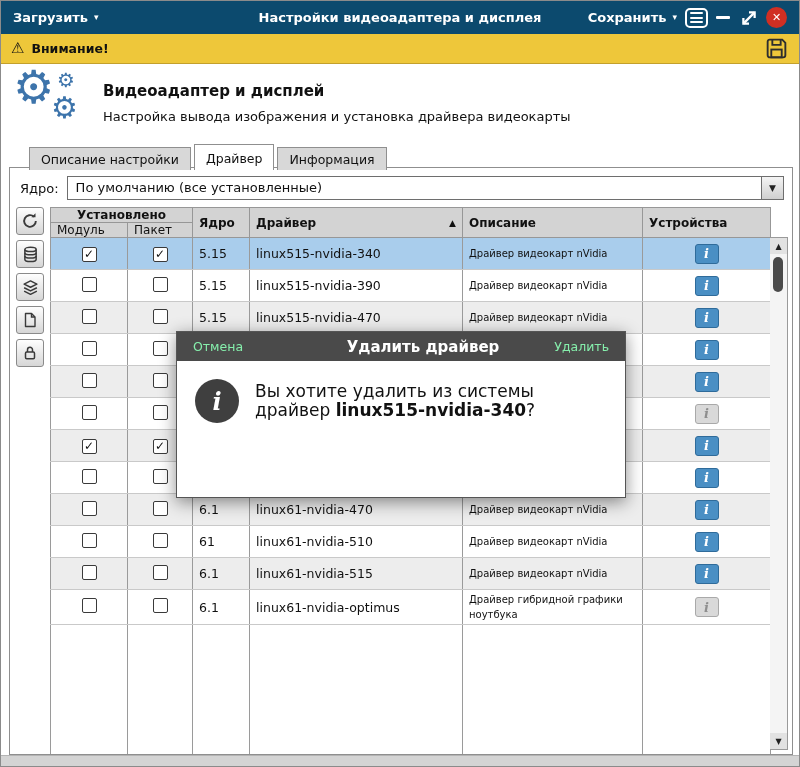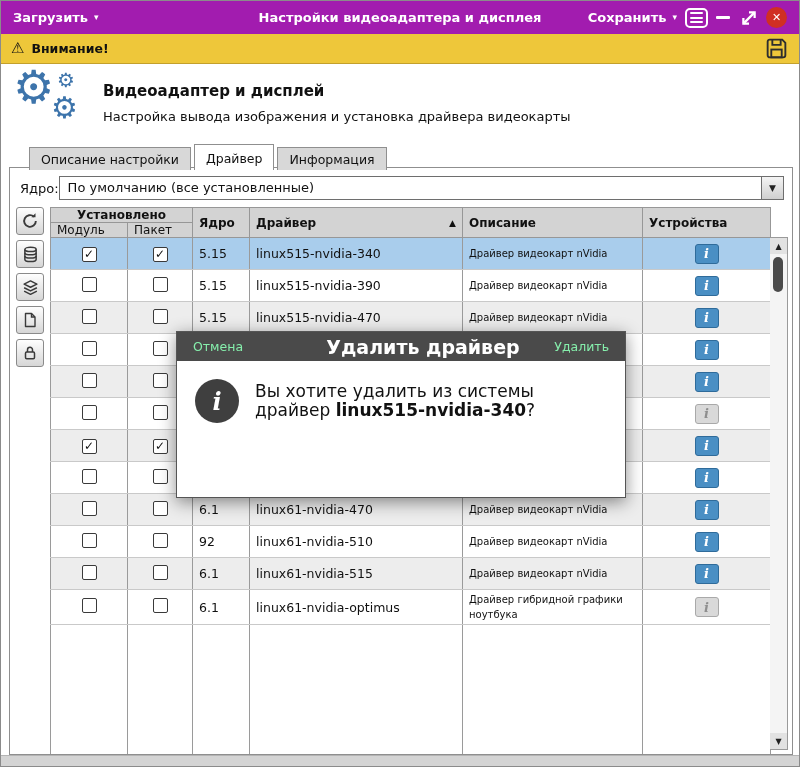--- a/index.html
+++ b/index.html
@@ -1,21 +1,21 @@
 <!DOCTYPE html>
 <html><head>
 <meta charset="utf-8">
 <style>
   * { margin:0; padding:0; box-sizing:border-box; }
   html,body { width:800px; height:767px; }
   body { font-family:"DejaVu Sans","Liberation Sans",sans-serif; background:#ffffff; color:#111; }
   .window { position:relative; width:800px; height:767px; border:1px solid #8b8b8b; background:#fff; overflow:hidden; }
 
   
-  .titlebar { position:absolute; left:0; top:0; width:100%; height:33px; background:#a21caf; display:flex; align-items:center; padding:0 12px; color:#fff; }
+  .titlebar { position:absolute; left:0; top:0; width:100%; height:33px; background:#0c4a6e; display:flex; align-items:center; padding:0 12px; color:#fff; }
   .tb-btn { background:none; border:none; color:#fff; font:600 13px "DejaVu Sans",sans-serif; display:flex; align-items:center; gap:6px; cursor:pointer; z-index:2; }
   .caret { font-size:9px; line-height:1; }
   .tb-title { position:absolute; left:0; right:0; text-align:center; font-weight:700; font-size:13px; pointer-events:none; }
   .tb-right { margin-left:auto; display:flex; align-items:center; gap:8px; z-index:2; }
   .hamburger { width:23px; height:20px; border:2px solid #fff; border-radius:5px; display:flex; flex-direction:column; justify-content:space-evenly; padding:0 3px; cursor:pointer; }
   .hamburger span { height:2px; background:#fff; border-radius:1px; }
   .min-btn { width:16px; height:20px; display:flex; align-items:center; cursor:pointer; }
   .min-btn span { width:14px; height:3px; background:#fff; border-radius:1px; }
   .max-btn { width:18px; height:18px; cursor:pointer; }
   .close-btn { width:21px; height:21px; border-radius:50%; background:#d02f23; color:#fff; font-size:11px; font-weight:700; display:flex; align-items:center; justify-content:center; cursor:pointer; }
@@ -37,21 +37,21 @@
 
   
   .tabs { position:absolute; left:28px; top:143px; display:flex; align-items:flex-end; z-index:3; }
   .tab { height:23px; padding:4px 11px; font-size:12.5px; background:#d8d8d8; border:1px solid #8f8f8f; border-bottom:none; margin-right:3px; cursor:pointer; white-space:nowrap; }
   .tab.active { height:26px; background:#fff; padding-top:6px; }
 
   
   .panel { position:absolute; left:8px; top:166px; width:784px; height:588px; border:1px solid #8f8f8f; background:#fff; }
   .bottombar { position:absolute; left:0; top:754px; width:100%; height:13px; background:#d4d4d4; border-top:1px solid #b4b4b4; }
 
-  .kernel-row { position:absolute; left:10px; top:8px; right:8px; height:24px; display:flex; align-items:center; }
+  .kernel-row { position:absolute; left:10px; top:8px; right:8px; height:24px; display:flex; align-items:center; gap:8px; }
   .kernel-label { font-size:13px; }
   .select { flex:1; height:24px; border:1px solid #6e6e6e; background:#fff; display:flex; align-items:stretch; cursor:pointer; }
   .select-value { flex:1; padding:3px 8px 0; font-size:13px; white-space:nowrap; overflow:hidden; }
   .select-btn { width:22px; background:linear-gradient(#f4f4f4,#cfcfcf); border-left:1px solid #6e6e6e; display:flex; align-items:center; justify-content:center; font-size:9px; color:#222; }
 
   .side-toolbar { position:absolute; left:6px; top:39px; display:flex; flex-direction:column; gap:5px; }
   .tool-btn { width:28px; height:28px; border:1px solid #8a8a8a; border-radius:3px; background:linear-gradient(#fefefe,#d6d6d6); display:flex; align-items:center; justify-content:center; cursor:pointer; }
 
   
   .table-wrap { position:absolute; left:40px; top:39px; width:720px; height:543px; }
@@ -75,21 +75,21 @@
   
   .vscroll { position:absolute; left:760px; top:69px; width:18px; height:513px; border:1px solid #9a9a9a; border-left:none; background:#f4f4f4; display:flex; flex-direction:column; }
   .vs-btn { height:16px; width:100%; display:flex; align-items:center; justify-content:center; font-size:8px; color:#222; background:#e2e2e2; cursor:pointer; flex:none; }
   .vs-track { flex:1; position:relative; }
   .vs-thumb { position:absolute; left:3px; top:3px; width:10px; height:35px; background:#4a4a4a; border-radius:5px; cursor:pointer; }
 
   
   .dialog { position:absolute; left:175px; top:330px; width:450px; height:167px; background:#fff; border:1px solid #555; box-shadow:0 4px 16px rgba(0,0,0,.45); z-index:10; }
   .dlg-header { height:29px; background:#4a4a4a; color:#fff; display:flex; align-items:center; padding:0 16px; position:relative; }
   .dlg-btn { background:none; border:none; color:#86efac; font:12.5px "DejaVu Sans",sans-serif; cursor:pointer; z-index:2; }
-  .dlg-title { position:absolute; left:0; right:0; text-align:center; font-size:19px; font-weight:700; pointer-events:none;padding-left:44px; }
+  .dlg-title { position:absolute; left:0; right:0; text-align:center; font-size:15px; font-weight:700; pointer-events:none;padding-left:44px; }
   .dlg-confirm { margin-left:auto; }
   .dlg-body { display:flex; gap:16px; padding:18px; }
   .dlg-icon { width:44px; height:44px; border-radius:50%; background:#3f3f3f; color:#fff; display:flex; align-items:center; justify-content:center; font:italic 700 24px "DejaVu Serif",serif; flex:none; }
   .dlg-msg { font-size:17px; line-height:19px; padding-top:3px; max-width:350px; }
 </style>
 </head>
 <body>
 
 <div class="window">
 
@@ -295,21 +295,21 @@
               <td class="c-cb"><span class="cb"></span></td>
               <td class="c-cb"><span class="cb"></span></td>
               <td class="c-ker">6.1</td>
               <td class="c-drv">linux61-nvidia-470</td>
               <td class="c-dsc">Драйвер видеокарт nVidia</td>
               <td class="c-dev"><span class="info active">i</span></td>
             </tr>
             <tr class="even">
               <td class="c-cb"><span class="cb"></span></td>
               <td class="c-cb"><span class="cb"></span></td>
-              <td class="c-ker">92</td>
+              <td class="c-ker">61</td>
               <td class="c-drv">linux61-nvidia-510</td>
               <td class="c-dsc">Драйвер видеокарт nVidia</td>
               <td class="c-dev"><span class="info active">i</span></td>
             </tr>
             <tr class="odd">
               <td class="c-cb"><span class="cb"></span></td>
               <td class="c-cb"><span class="cb"></span></td>
               <td class="c-ker">6.1</td>
               <td class="c-drv">linux61-nvidia-515</td>
               <td class="c-dsc">Драйвер видеокарт nVidia</td>

